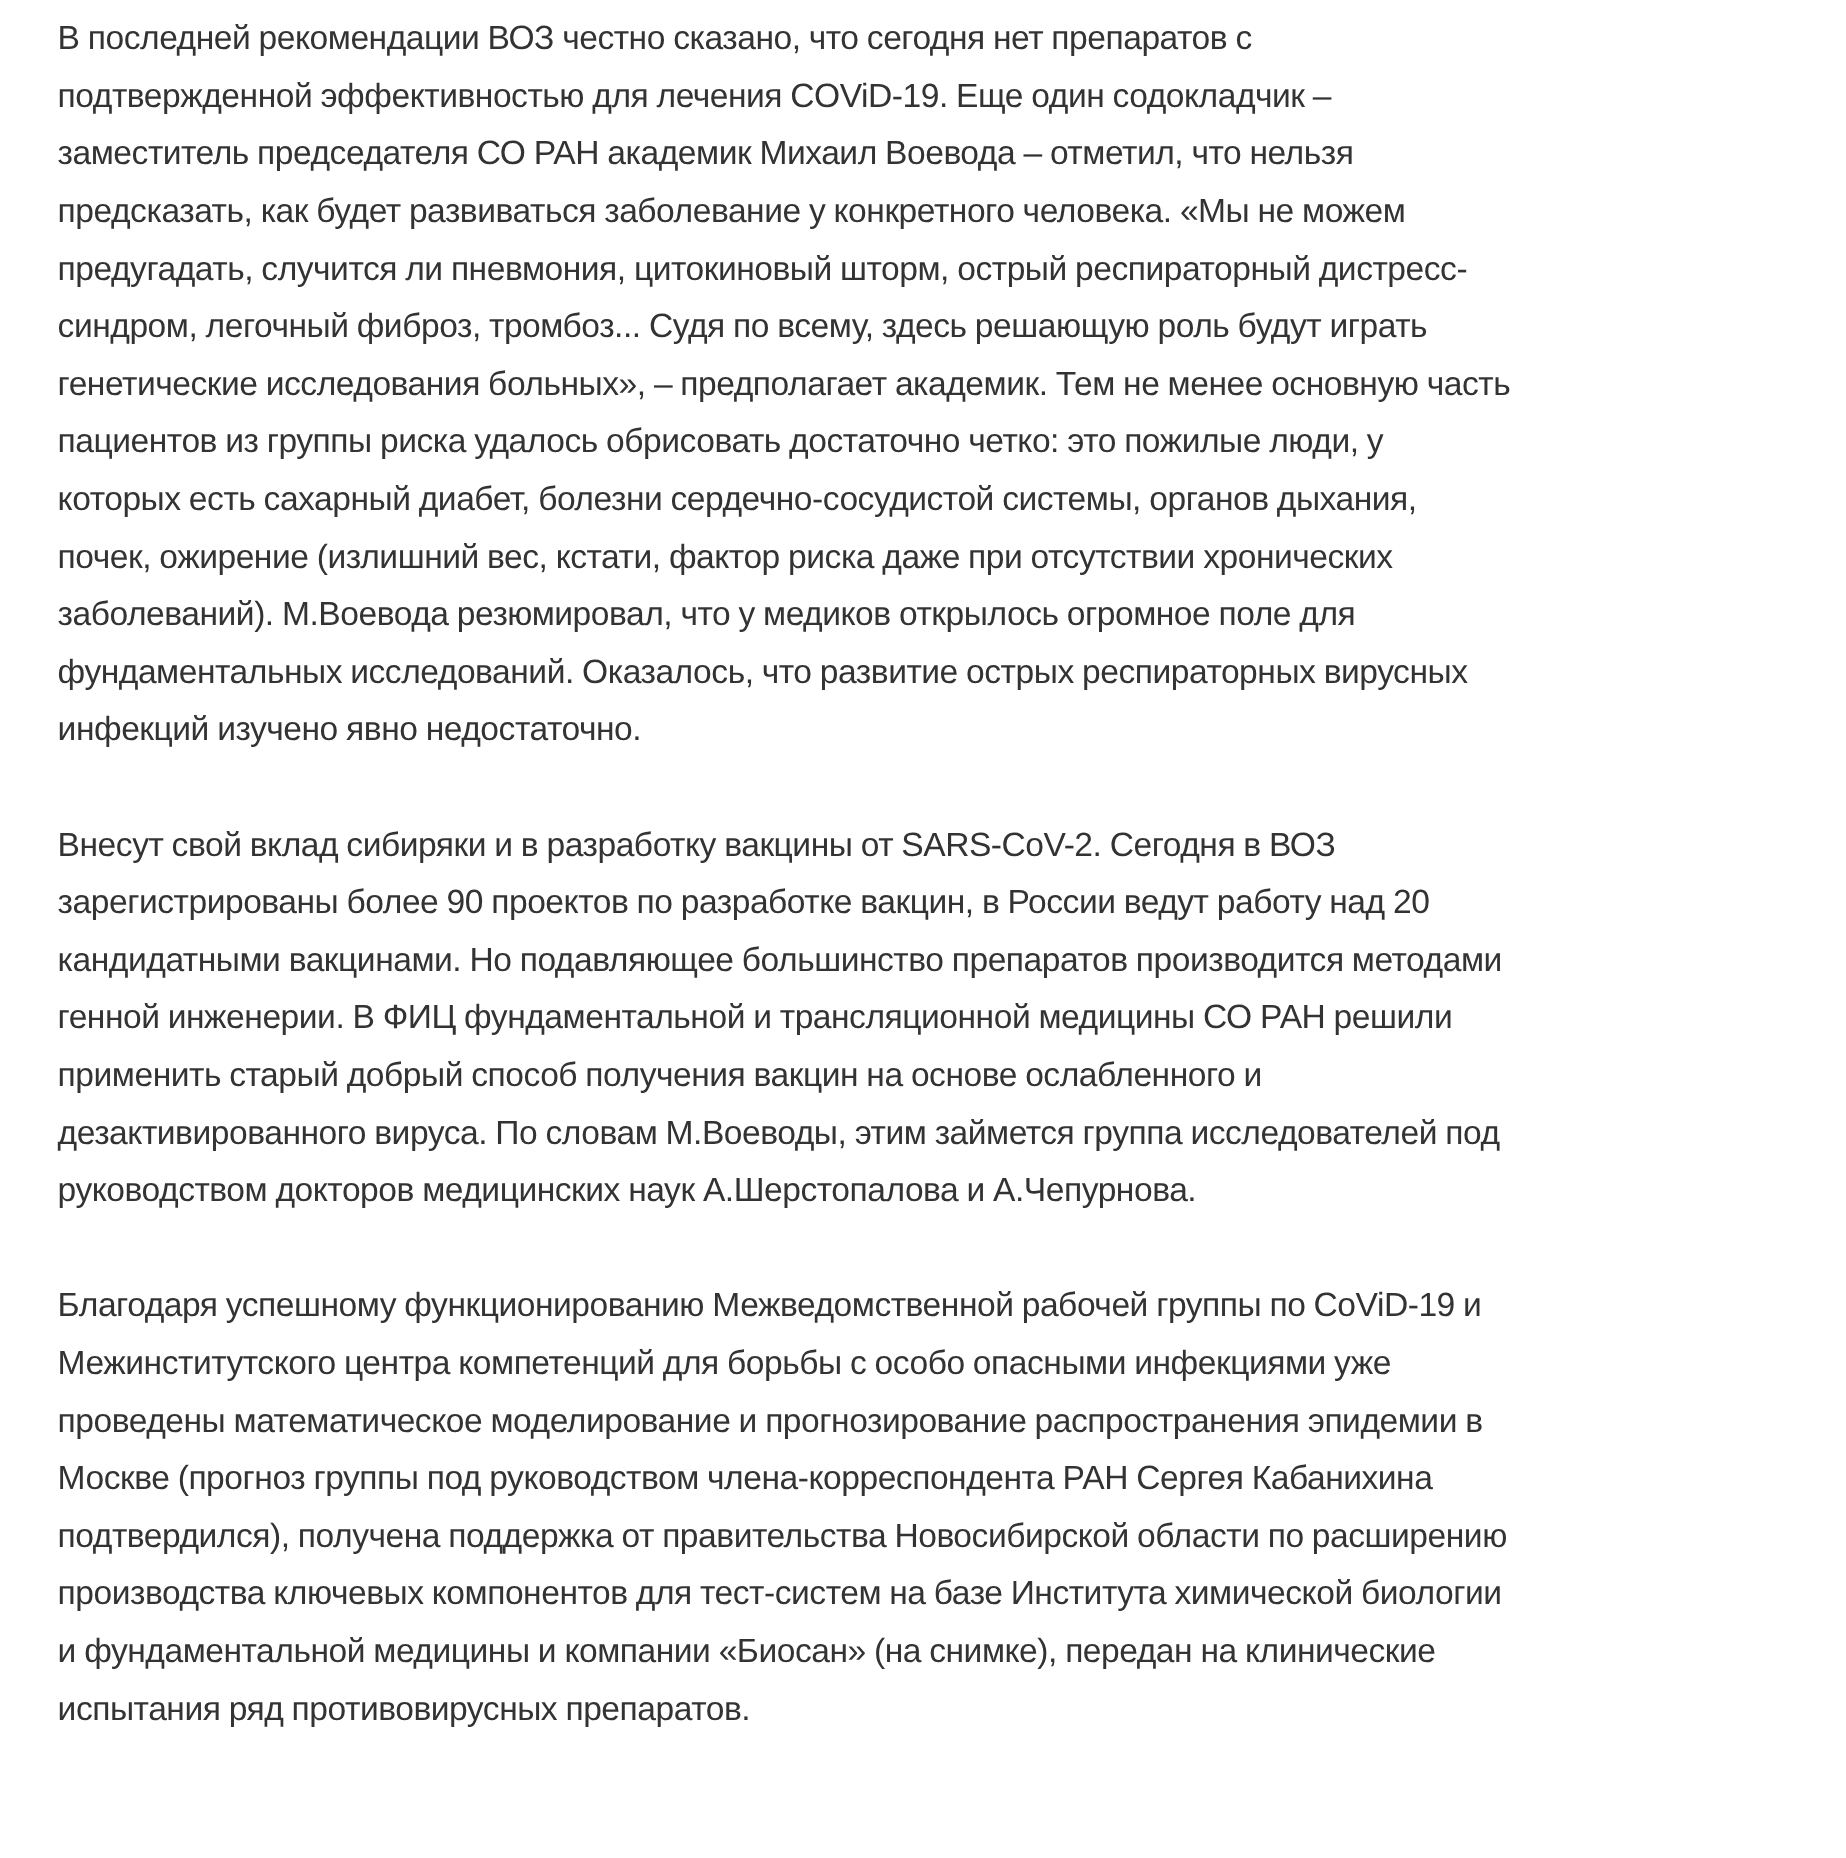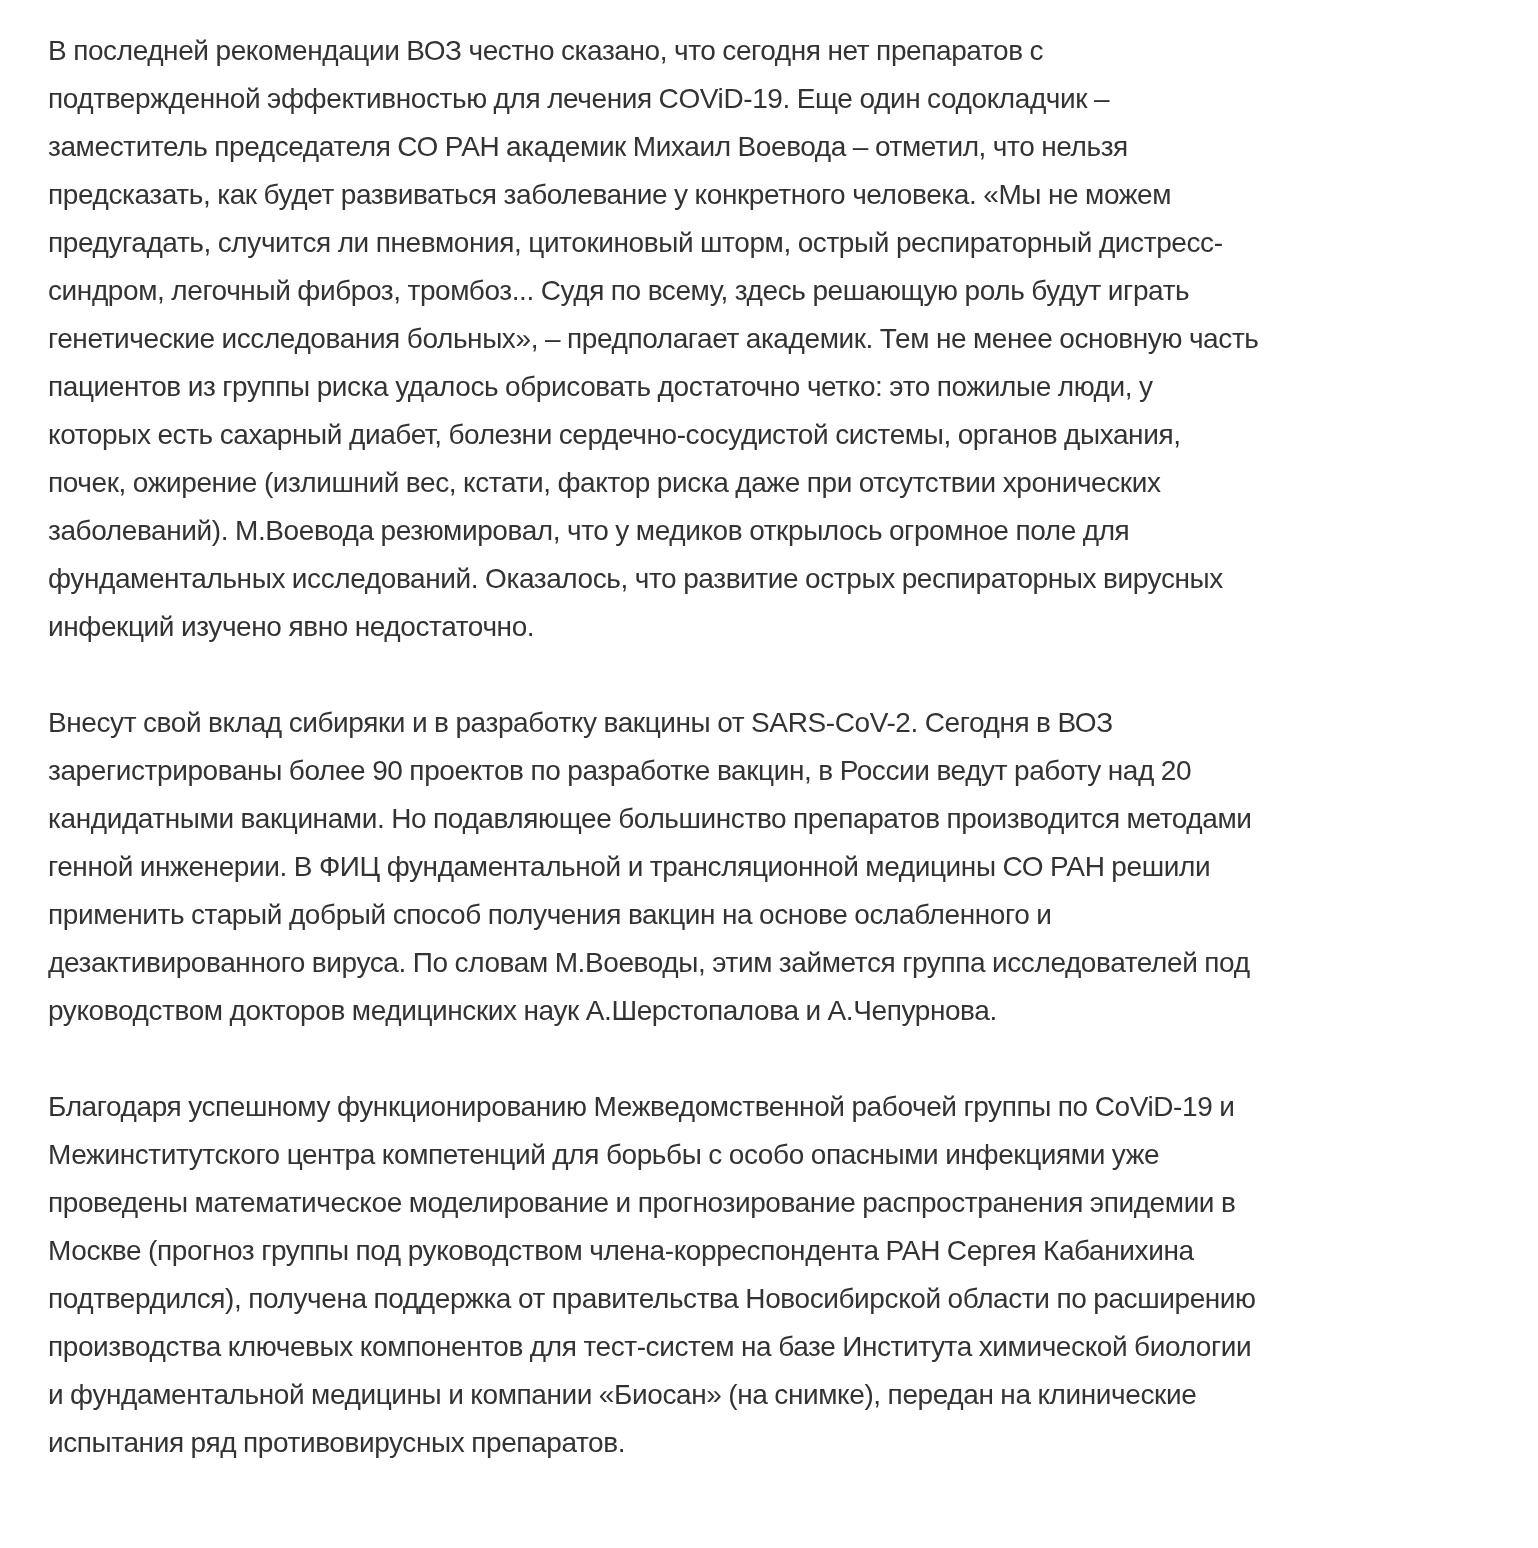--- a/index.html
+++ b/index.html
@@ -10,21 +10,21 @@
   body {
     width: 1538px;
     height: 1548px;
     overflow: hidden;
     font-family: "Liberation Sans", "DejaVu Sans", sans-serif;
   }
   .article {
     box-sizing: border-box;
     width: 1310px;
     height: 1548px;
-    padding: 27px 48px 0 48px;
+    padding: 8px 48px 0 48px;
     overflow: hidden;
   }
   .article p {
     margin: 0 0 48px 0;
     font-size: 28px;
     line-height: 48px;
     letter-spacing: -0.4px;
     color: #333333;
     text-align: left;
     word-spacing: -0.5px;

